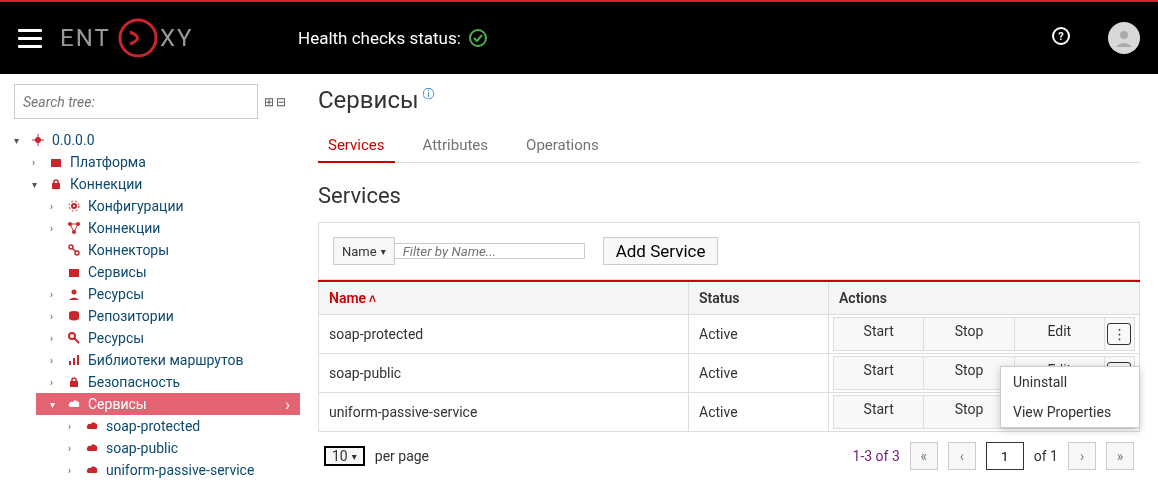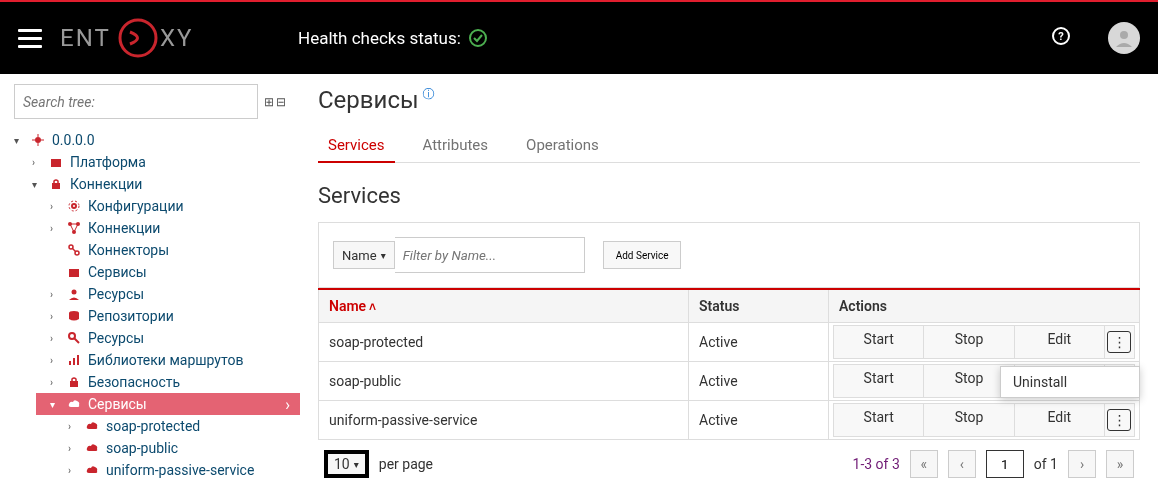--- a/index.html
+++ b/index.html
@@ -36,35 +36,35 @@
 .page-title sup { color: #1a77d2; font-size: 12px; }
 .tabs { display: flex; gap: 30px; border-bottom: 1px solid #ddd; margin-bottom: 20px; padding: 0 6px; }
 .tab { padding: 8px 4px; color: #737373; cursor: pointer; font-size: 15px; position: relative; }
 .tab.active { color: #c00; }
 .tab.active:after { content: ""; position: absolute; bottom: -1px; left: -6px; right: -6px; height: 2px; background: #c00; }
 
 .section-title { font-size: 22px; color: #333; margin-bottom: 14px; font-weight: 400; }
 .filter-panel { border: 1px solid #ddd; border-bottom: none; }
 .filter-row { padding: 14px; display: flex; gap: 18px; align-items: center; border-bottom: 1px solid #ddd; }
 .filter-dropdown { height: 28px; border: 1px solid #ccc; padding: 0 8px; display: inline-flex; align-items: center; gap: 4px; background: #f7f7f7; font-size: 13px; }
-.filter-input { height: 36px; border: 1px solid #ccc; padding: 0 8px; width: 190px; font-style: italic; color: #888; border-left: none; margin-left: -18px; }
-.filter-btn { height: 28px; border: 1px solid #ccc; background: #f8f8f8; padding: 0 12px; font-size: 10px; cursor: pointer; }
+.filter-input { height: 16px; border: 1px solid #ccc; padding: 0 8px; width: 190px; font-style: italic; color: #888; border-left: none; margin-left: -18px; }
+.filter-btn { height: 28px; border: 1px solid #ccc; background: #f8f8f8; padding: 0 12px; font-size: 17px; cursor: pointer; }
 .results-row { padding: 8px 14px; font-size: 13px; font-weight: 600; }
 table { width: 100%; border-collapse: collapse; border-top: 2px solid #c00; }
 th { text-align: left; padding: 8px 10px; background: #f5f5f5; border: 1px solid #ddd; font-weight: 600; font-size: 14px; }
 th.sorted { color: #c00; }
 th.sorted:after { content: " ˄"; font-size: 12px; }
 td { padding: 6px 10px; border: 1px solid #ddd; font-size: 14px; }
 .action-cell { padding: 2px 4px; }
 .action-btns { display: flex; }
 .action-btn { flex: 1; border: 1px solid #ddd; background: #f8f8f8; padding: 5px 0; text-align: center; cursor: pointer; font-size: 14px; }
 .action-btn:not(:first-child) { border-left: none; }
 .kebab { width: 24px; text-align: center; cursor: pointer; font-size: 14px; border: 1px solid #333; border-radius: 3px; display: inline-flex; align-items: center; justify-content: center; height: 22px; }
 .paginator { display: flex; align-items: center; padding: 10px 6px; gap: 10px; }
-.per-page-sel { height: 28px; border: 4px solid #000000; padding: 0 6px; background: #f7f7f7; display: inline-flex; align-items: center; gap: 4px; }
+.per-page-sel { height: 20px; border: 2px solid #000000; padding: 0 6px; background: #f7f7f7; display: inline-flex; align-items: center; gap: 4px; }
 .paginator-spacer { flex: 1; }
 .pag-info { color: #701a75; }
 .pag-btn { width: 28px; height: 28px; border: 1px solid #ccc; background: #f7f7f7; display: inline-flex; align-items: center; justify-content: center; color: #777; cursor: pointer; }
 .pag-input { width: 38px; height: 28px; border: 1px solid #333; text-align: center; }
 
 .context-menu { position: absolute; right: 18px; top: 366px; background: #fff; border: 1px solid #ccc; box-shadow: 0 2px 8px rgba(0,0,0,0.2); min-width: 140px; z-index: 100; }
 .context-menu-item { padding: 7px 12px; cursor: pointer; font-size: 14px; }
 </style>
 </head>
 <body>
@@ -372,13 +372,14 @@
       <input class="pag-input" value="1" style="">
       <span>of 1</span>
       <span class="pag-btn">›</span>
       <span class="pag-btn">»</span>
     </div>
   </div>
 </div>
 
 <div class="context-menu" id="context-menu">
     <div class="context-menu-item">Uninstall</div>
+    <div class="context-menu-item">View Properties</div>
   </div>
 
 </body></html>

